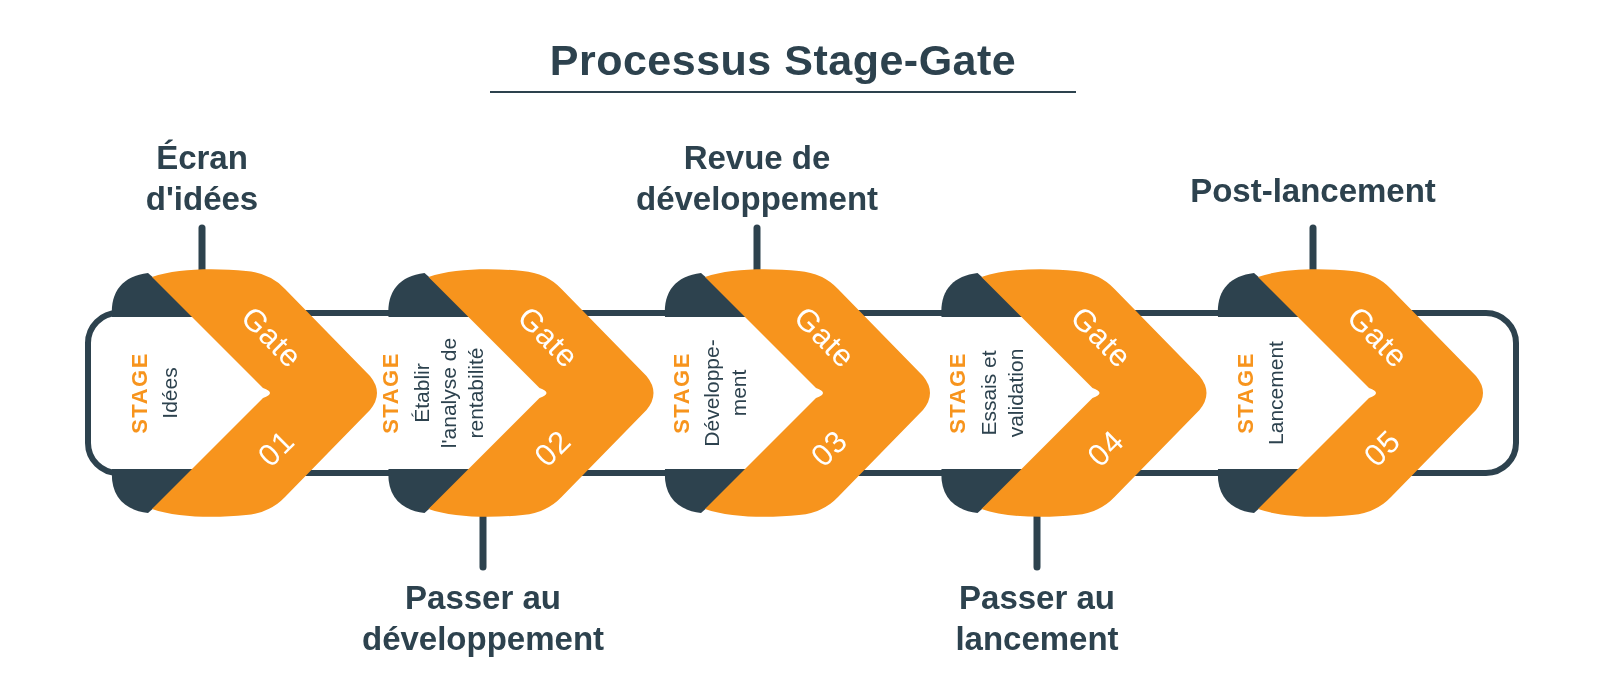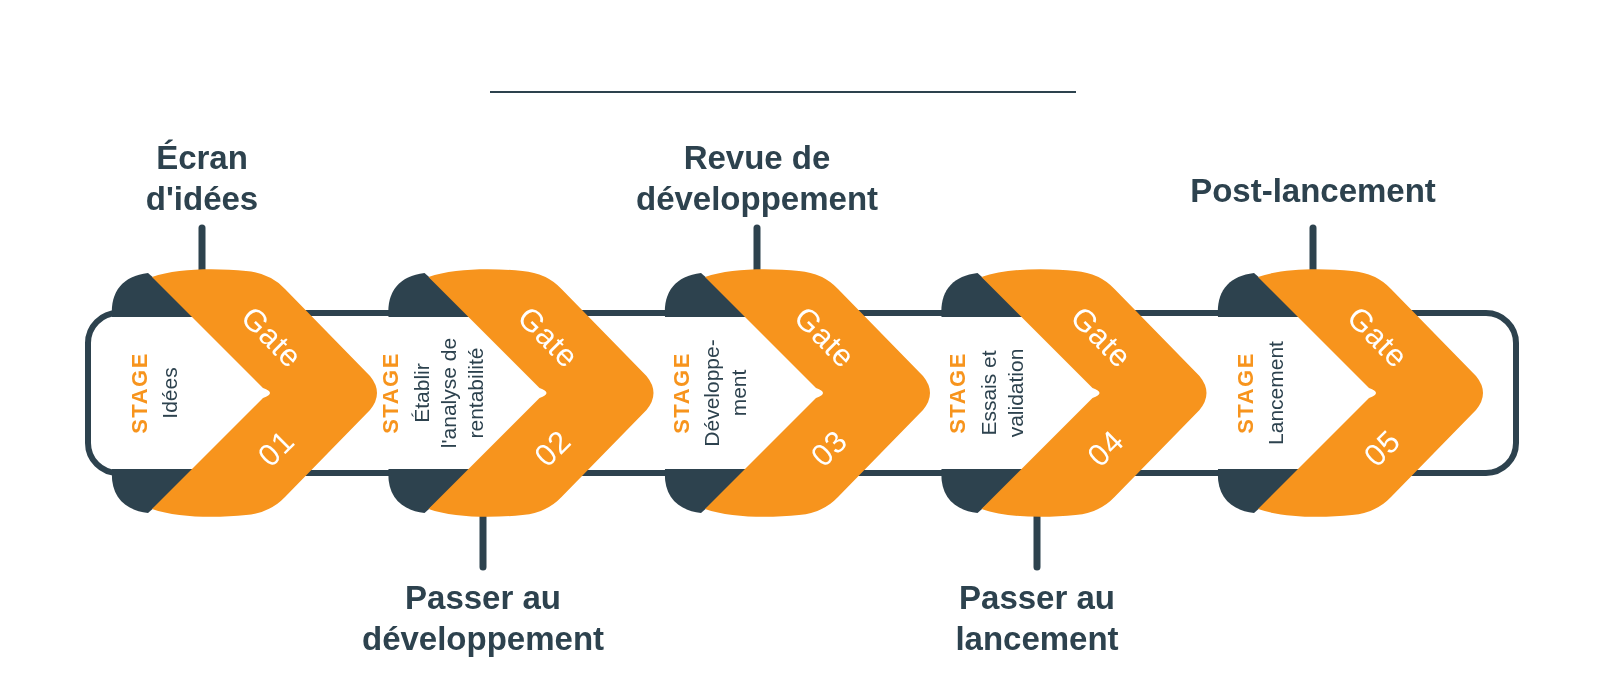--- a/index.html
+++ b/index.html
@@ -9,20 +9,21 @@
          font-size:43px;font-weight:700;letter-spacing:0.5px;color:var(--dark,#2D424E);}
   .title-underline{position:absolute;left:490px;top:91px;width:586px;height:2px;
          background:var(--dark,#2D424E);}
   #diagram{position:absolute;left:0;top:0;}
   #diagram text{font-family:"Liberation Sans",sans-serif;}
 </style>
 </head>
 <body>
 
 <div class="canvas">
+  <div class="title">Processus Stage-Gate</div>
   <div class="title-underline"></div>
   <svg id="diagram" width="1600" height="700" viewBox="0 0 1600 700">
       <rect x="88" y="313" width="1428" height="160" rx="30" fill="#ffffff" stroke="#2D424E" stroke-width="6"></rect>
       <line x1="202" y1="228" x2="202" y2="282" stroke="#2D424E" stroke-width="7" stroke-linecap="round"></line>
       <line x1="757" y1="228" x2="757" y2="282" stroke="#2D424E" stroke-width="7" stroke-linecap="round"></line>
       <line x1="1313" y1="228" x2="1313" y2="282" stroke="#2D424E" stroke-width="7" stroke-linecap="round"></line>
       <line x1="483" y1="505" x2="483" y2="567" stroke="#2D424E" stroke-width="7" stroke-linecap="round"></line>
       <line x1="1037" y1="505" x2="1037" y2="567" stroke="#2D424E" stroke-width="7" stroke-linecap="round"></line>
       <g>
         <path d="M 112,317 C 110,291 123,276 148,273 L 198,317 Z" fill="#2D424E"></path>

